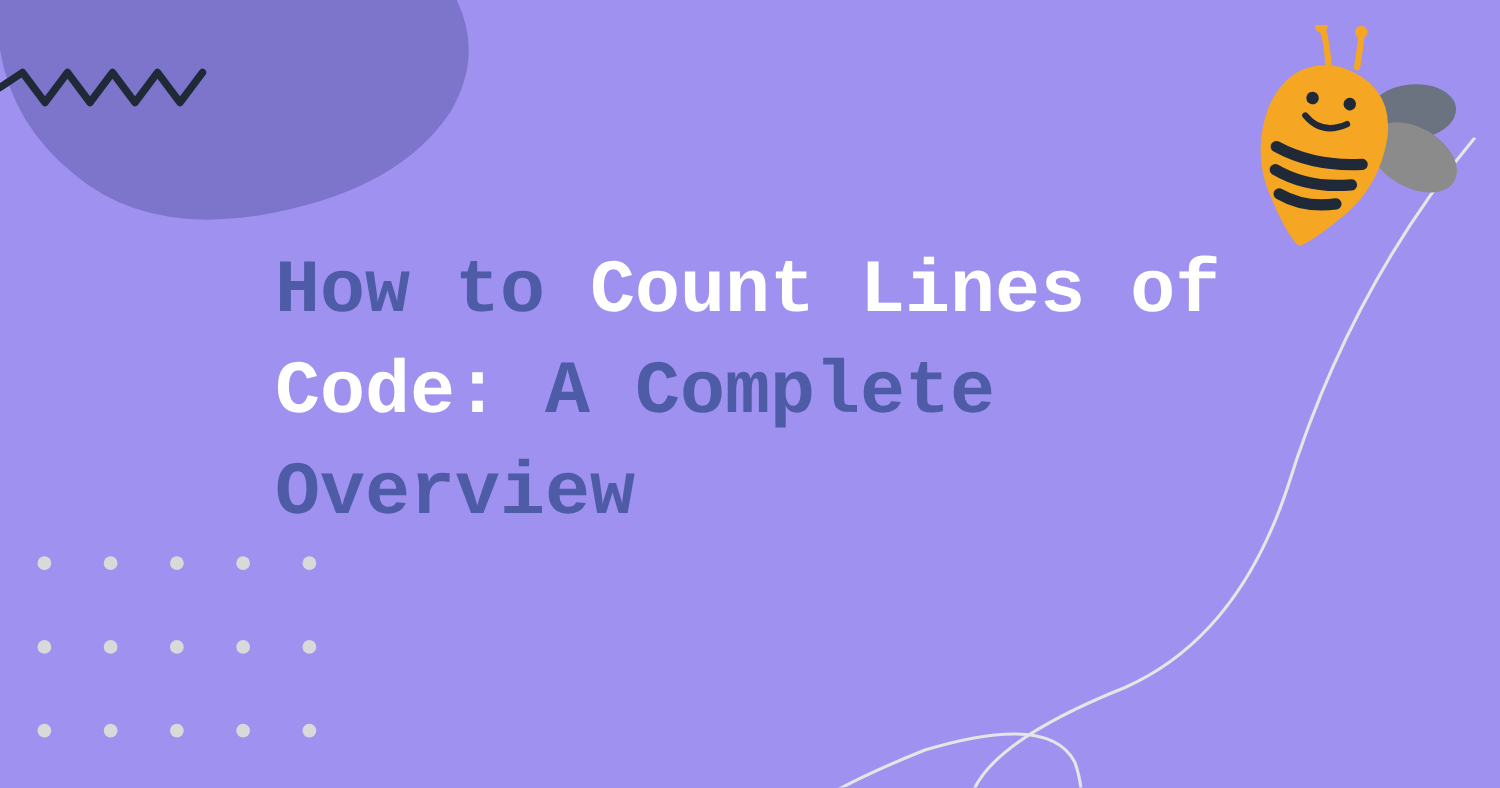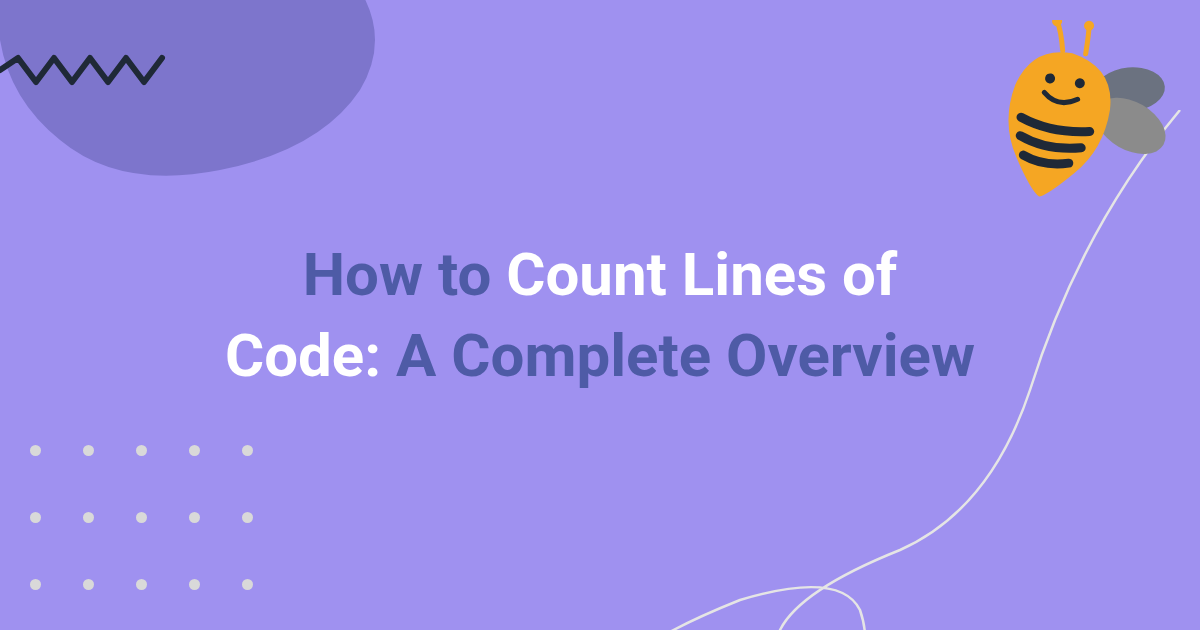--- a/index.html
+++ b/index.html
@@ -39,21 +39,21 @@
   height: 11px;
   background: #d9d9d9;
   border-radius: 50%;
 }
 .title-wrap {
   position: absolute;
   top: 50%;
   left: 50%;
   transform: translate(-50%, -50%);
   width: 760px;
-  text-align: center;
+  font-family: Liberation Mono, monospace;
 }
 .title {
   font-size: 60px;
   font-weight: 700;
   line-height: 1.35;
   color: #4e5ba6;
 }
 .title .white { color: #ffffff; }
 .bee {
   position: absolute;

